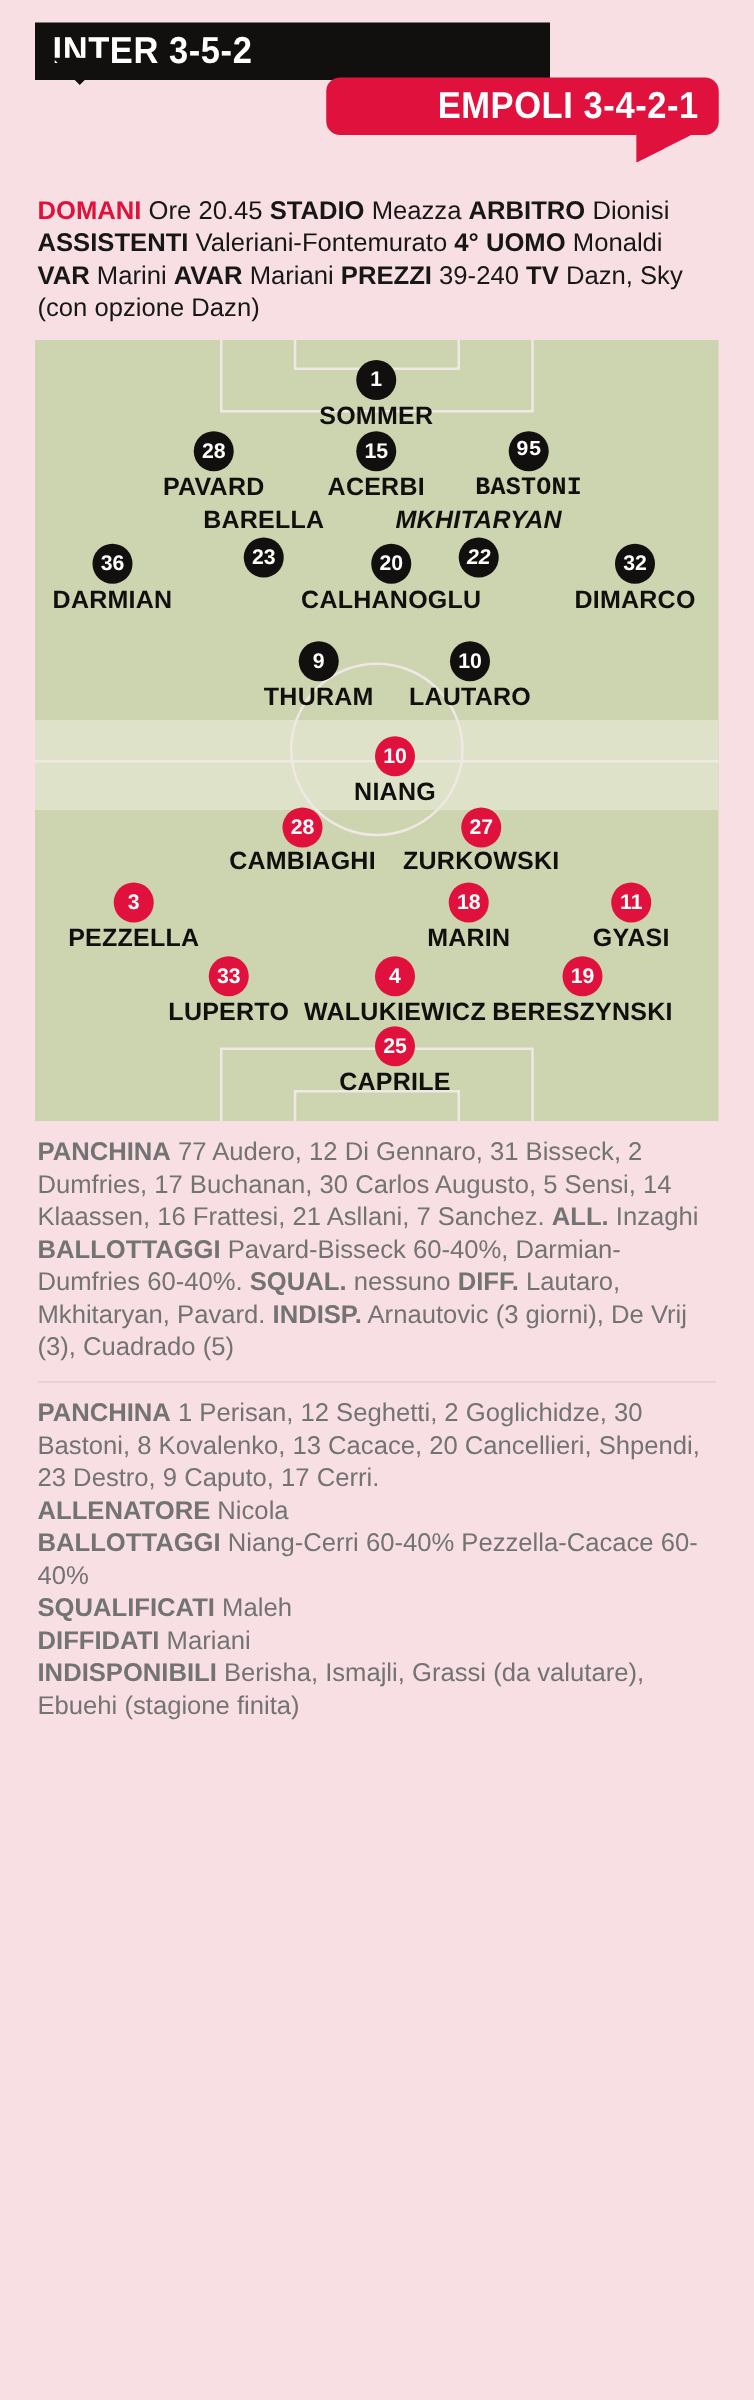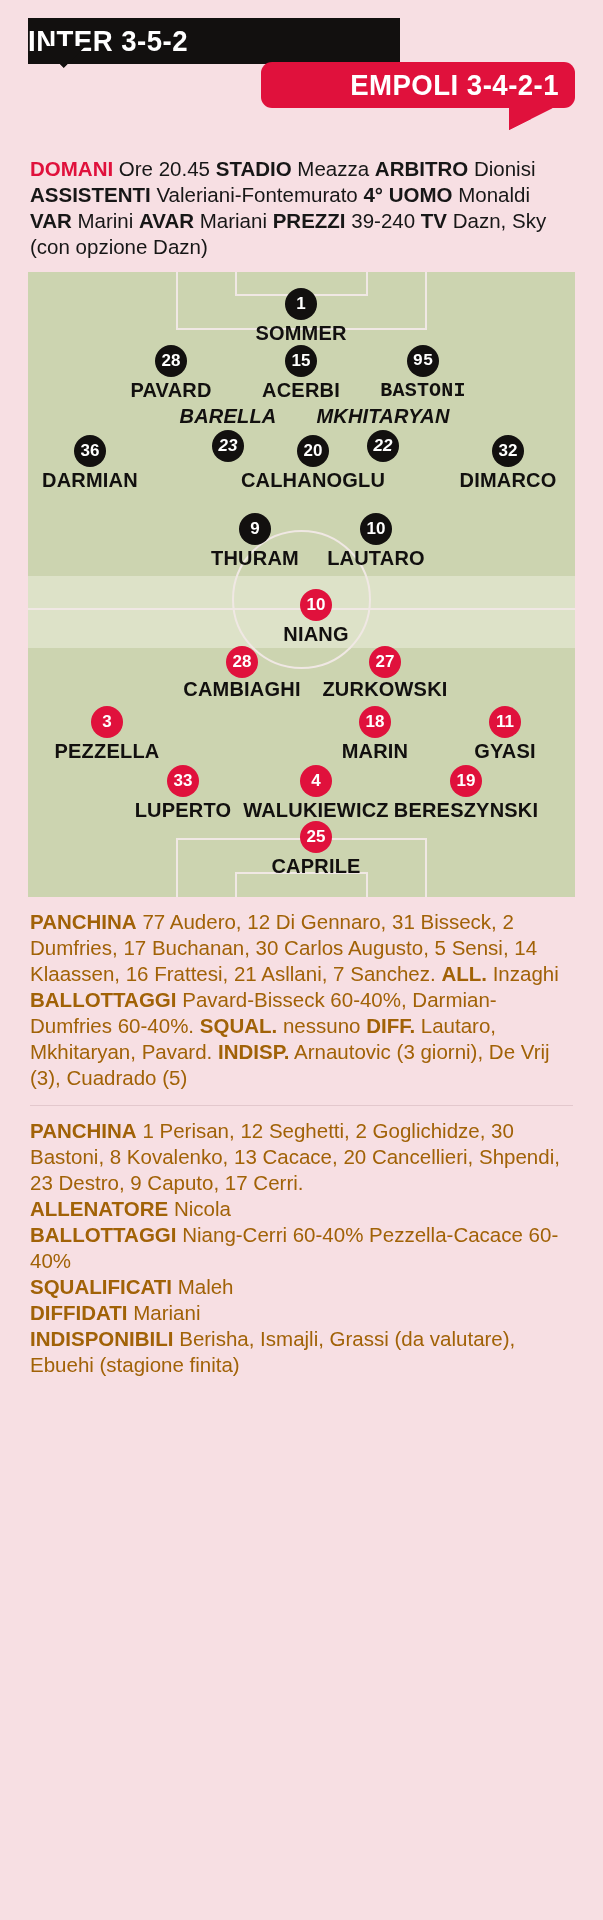--- a/index.html
+++ b/index.html
@@ -26,23 +26,24 @@
   
   .banners {
     position: relative;
     padding-top: 18px;
     height: 124px;
   }
   .banner-home {
     position: relative;
     background: #12100f;
     height: 46px;
-    width: 372px;
+    width: 412px;
     display: flex;
     align-items: center;
+    padding-left: 14px;
     box-sizing: border-box;
   }
   .banner-home .title {
     color: #ffffff;
     font-size: 30px;
     font-weight: bold;
     letter-spacing: 0.5px;
     font-family: "Liberation Sans Narrow", "Liberation Sans", sans-serif;
     transform: scaleX(0.92);
     transform-origin: left center;
@@ -180,21 +181,21 @@
     color: #12100f;
     white-space: nowrap;
   }
   .player.nameabove .pname { margin-top: 0; margin-bottom: 2px; }
 
   
   .textblock {
     font-size: 20.5px;
     line-height: 26px;
     padding: 12px 2px 0 2px;
-    color: #a16207;
+    color: #737373;
   }
   .textblock b { font-weight: bold; }
   .divider {
     height: 1px;
     background: #e3c8cd;
     margin: 14px 2px 0 2px;
   }
 </style>
 </head>
 <body>
@@ -254,21 +255,21 @@
     </div>
     <div class="player" style="left:273px; top:73px;">
       <div class="num home">15</div>
       <div class="pname">ACERBI</div>
     </div>
     <div class="player" style="left:395px; top:73px;font-family:Liberation Mono, monospace;">
       <div class="num home">95</div>
       <div class="pname">BASTONI</div>
     </div>
 
-    <div class="player nameabove" style="left:200px; top:133px;font-style:italic;">
+    <div class="player nameabove" style="left:183px; top:133px;">
       <div class="pname">BARELLA</div>
       <div class="num home">23</div>
     </div>
     <div class="player nameabove" style="left:355px; top:133px;font-style:italic;">
       <div class="pname">MKHITARYAN</div>
       <div class="num home">22</div>
     </div>
 
     <div class="player" style="left:62px; top:163px;">
       <div class="num home">36</div>

